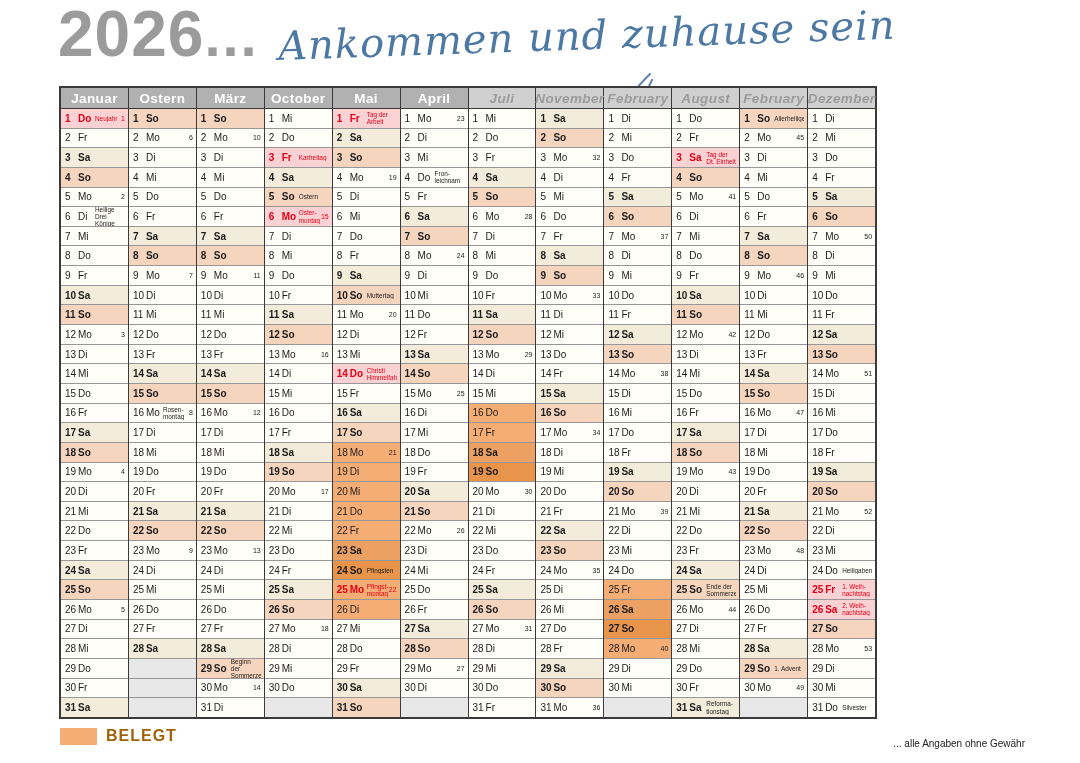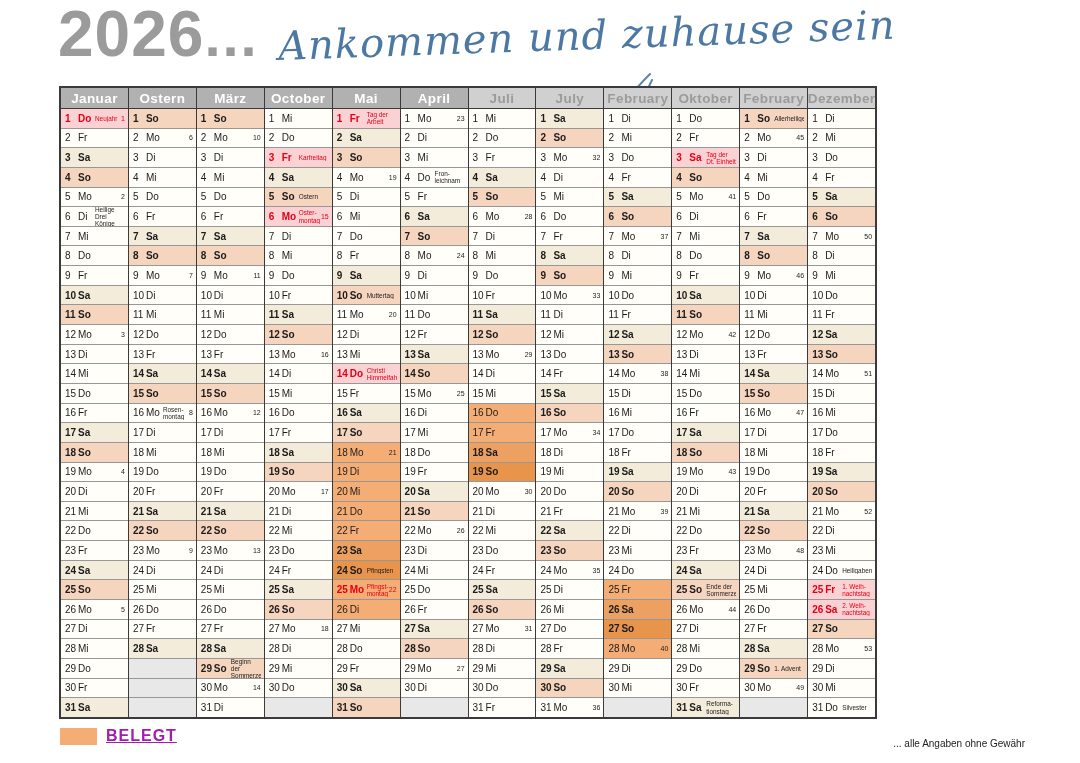--- a/index.html
+++ b/index.html
@@ -19,21 +19,21 @@
   
   #grid{position:absolute;left:59px;top:86px;width:818px;height:633px;
         display:flex;border:2px solid #3a3a3a;box-sizing:border-box;background:#fff;}
   .month-col{flex:1;display:flex;flex-direction:column;min-width:0;
              border-right:1px solid #3a3a3a;}
   .month-col:last-child{border-right:none;}
   .month-header{height:21px;flex:none;display:flex;align-items:center;justify-content:center;
                 font-weight:bold;font-size:13.5px;letter-spacing:.4px;
                 border-bottom:1px solid #3a3a3a;box-sizing:border-box;}
   .hdr-dark{background:var(--header-dark-bg,#b1b1b1);color:var(--header-dark-text,#fff);}
-  .hdr-light{background:var(--header-light-bg,#d0d0d0);color:var(--header-light-text,#9b9b9b);}
+  .hdr-light{background:var(--header-light-bg,#d0d0d0);color:var(--header-light-text,#9b9b9b);font-style:italic;}
 
   .day-cell{flex:1;display:flex;align-items:center;min-height:0;overflow:hidden;
             padding:0 3px 0 4px;font-size:10px;color:#1c1c1c;background:#fffef9;
             border-bottom:1px solid #979797;box-sizing:border-box;}
   .month-col .day-cell:last-child{border-bottom:none;}
   .d{width:13px;flex:none;}
   .w{flex:none;min-width:16px;}
   .n{flex:1;font-size:6.4px;line-height:1.1;padding-left:1px;overflow:hidden;min-width:0;}
   .k{margin-left:auto;flex:none;font-size:7px;padding-left:1px;}
   .bold .d,.bold .w{font-weight:bold;}
@@ -43,21 +43,21 @@
   .so{background:var(--sunday-bg,#f6d5bf);}
   .hol{background:var(--holiday-bg,#fbd2d3);}
   .bel{background:var(--belegt-bg,#f5ad76);}
   .bel-sa{background:var(--belegt-saturday-bg,#eca163);}
   .bel-so{background:var(--belegt-sunday-bg,#e8944b);}
   .empty{background:var(--empty-bg,#e8e8e8);}
 
   
   .legend{position:absolute;left:60px;top:727px;display:flex;align-items:center;gap:9px;}
   .legend-swatch{width:37px;height:17px;background:var(--belegt-bg,#f5ad76);}
-  .legend-label{font-size:16px;font-weight:bold;color:#a21caf;letter-spacing:1px;text-decoration:underline;}
+  .legend-label{font-size:16px;font-weight:bold;color:#a16207;letter-spacing:1px;}
   .disclaimer{position:absolute;right:55px;top:738px;font-size:10px;color:#222;}
 </style>
 </head>
 <body>
 
 <div id="page">
 
   <div class="year-title"><span>2026</span><span class="year-dots">...</span></div>
 
   <div class="motto">Ankommen und zuhause sein</div>
@@ -979,21 +979,21 @@
         <div class="day-cell">
           <span class="d">30</span>
           <span class="w">Do</span>
         </div>
         <div class="day-cell">
           <span class="d">31</span>
           <span class="w">Fr</span>
         </div>
       </div>
       <div class="month-col">
-        <div class="month-header hdr-light">July</div>
+        <div class="month-header hdr-light">November</div>
         <div class="day-cell sa bold">
           <span class="d">1</span>
           <span class="w">Sa</span>
         </div>
         <div class="day-cell so bold">
           <span class="d">2</span>
           <span class="w">So</span>
         </div>
         <div class="day-cell">
           <span class="d">3</span>
@@ -1239,21 +1239,21 @@
           <span class="d">29</span>
           <span class="w">Di</span>
         </div>
         <div class="day-cell">
           <span class="d">30</span>
           <span class="w">Mi</span>
         </div>
         <div class="day-cell empty"></div>
       </div>
       <div class="month-col">
-        <div class="month-header hdr-light">Oktober</div>
+        <div class="month-header hdr-light">August</div>
         <div class="day-cell">
           <span class="d">1</span>
           <span class="w">Do</span>
         </div>
         <div class="day-cell">
           <span class="d">2</span>
           <span class="w">Fr</span>
         </div>
         <div class="day-cell hol bold red">
           <span class="d">3</span>

